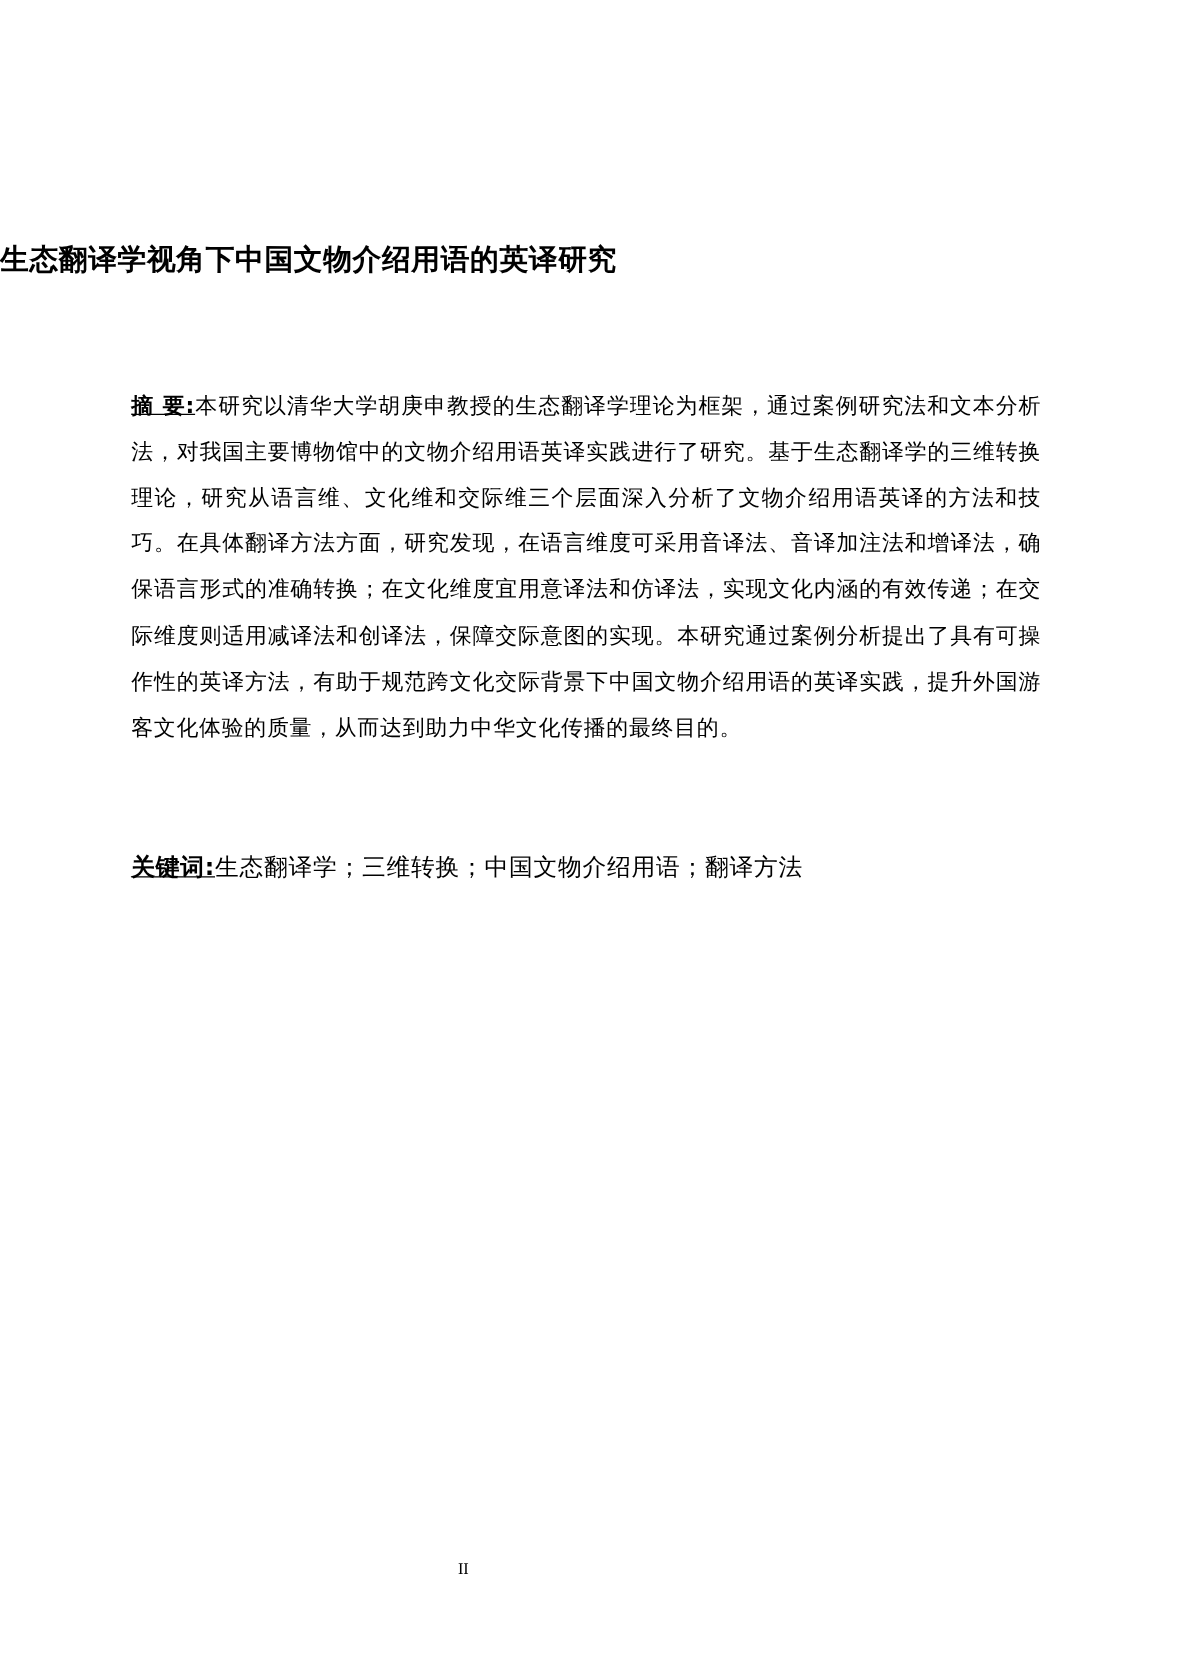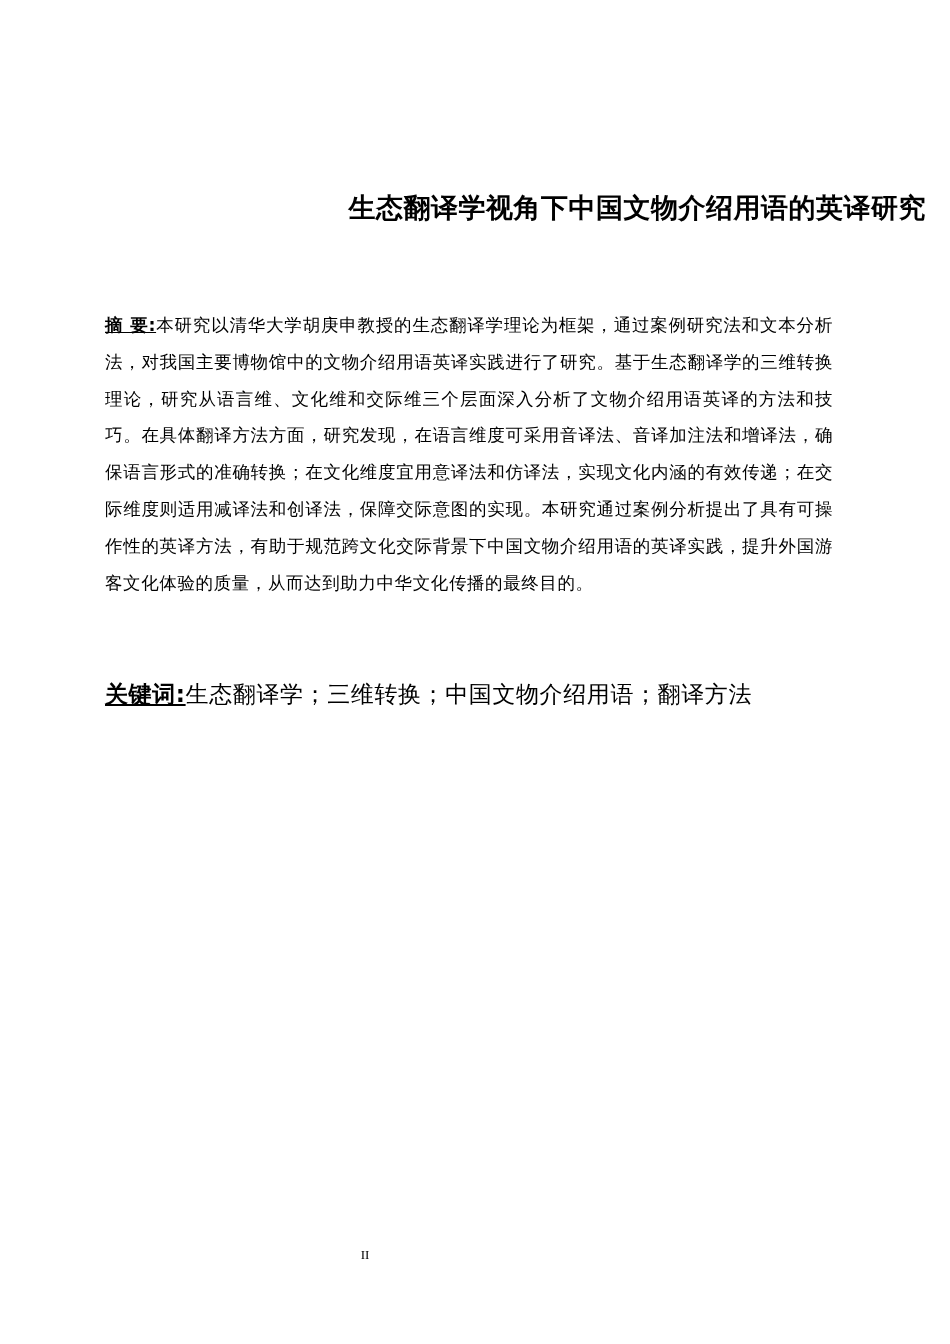--- a/index.html
+++ b/index.html
@@ -1,33 +1,33 @@
 <!DOCTYPE html>
 <html><head>
 <meta charset="utf-8">
 <style>
   html, body { margin: 0; padding: 0; background: #ffffff; }
   body { width: 950px; height: 1344px; position: relative; overflow: hidden; color: #000; }
   .title {
     position: absolute; left: 0; width: 926px; top: 188px;
-    text-align: right; font-family: "DejaVu Sans", sans-serif;
-    font-weight: bold; font-size: 27px; letter-spacing: 0.5px; line-height: 40px;
+    text-align: left; font-family: "DejaVu Sans", sans-serif;
+    font-weight: bold; font-size: 23px; letter-spacing: 0.5px; line-height: 40px;
   }
   .abstract {
     position: absolute; left: 105px; width: 728px; top: 307px;
     font-family: "DejaVu Serif", serif; font-size: 17.5px; line-height: 36.8px;
     text-align: justify; letter-spacing: 0.6px;
   }
   .label { font-family: "DejaVu Sans", sans-serif; font-weight: bold; text-decoration: underline; }
   .keywords {
     position: absolute; left: 105px; top: 676px; width: 728px;
-    font-family: "DejaVu Serif", serif; font-size: 23px; line-height: 36px; letter-spacing: 0.6px;
+    font-family: "DejaVu Serif", serif; font-size: 19px; line-height: 36px; letter-spacing: 0.6px;
   }
   .page-num {
-    position: absolute; left: 355px; top: 1247px; width: 20px; text-align: center;
+    position: absolute; left: 355px; top: 1247px; width: 20px; text-align: right;
     font-family: "Liberation Serif", serif; font-size: 13px;
   }
 </style>
 </head>
 <body>
 
 <div class="title">生态翻译学视角下中国文物介绍用语的英译研究</div>
 
 <div class="abstract"><span class="label">摘  要:</span><span>本研究以清华大学胡庚申教授的生态翻译学理论为框架，通过案例研究法和文本分析法，对我国主要博物馆中的文物介绍用语英译实践进行了研究。基于生态翻译学的三维转换理论，研究从语言维、文化维和交际维三个层面深入分析了文物介绍用语英译的方法和技巧。在具体翻译方法方面，研究发现，在语言维度可采用音译法、音译加注法和增译法，确保语言形式的准确转换；在文化维度宜用意译法和仿译法，实现文化内涵的有效传递；在交际维度则适用减译法和创译法，保障交际意图的实现。本研究通过案例分析提出了具有可操作性的英译方法，有助于规范跨文化交际背景下中国文物介绍用语的英译实践，提升外国游客文化体验的质量，从而达到助力中华文化传播的最终目的。</span></div>
 

